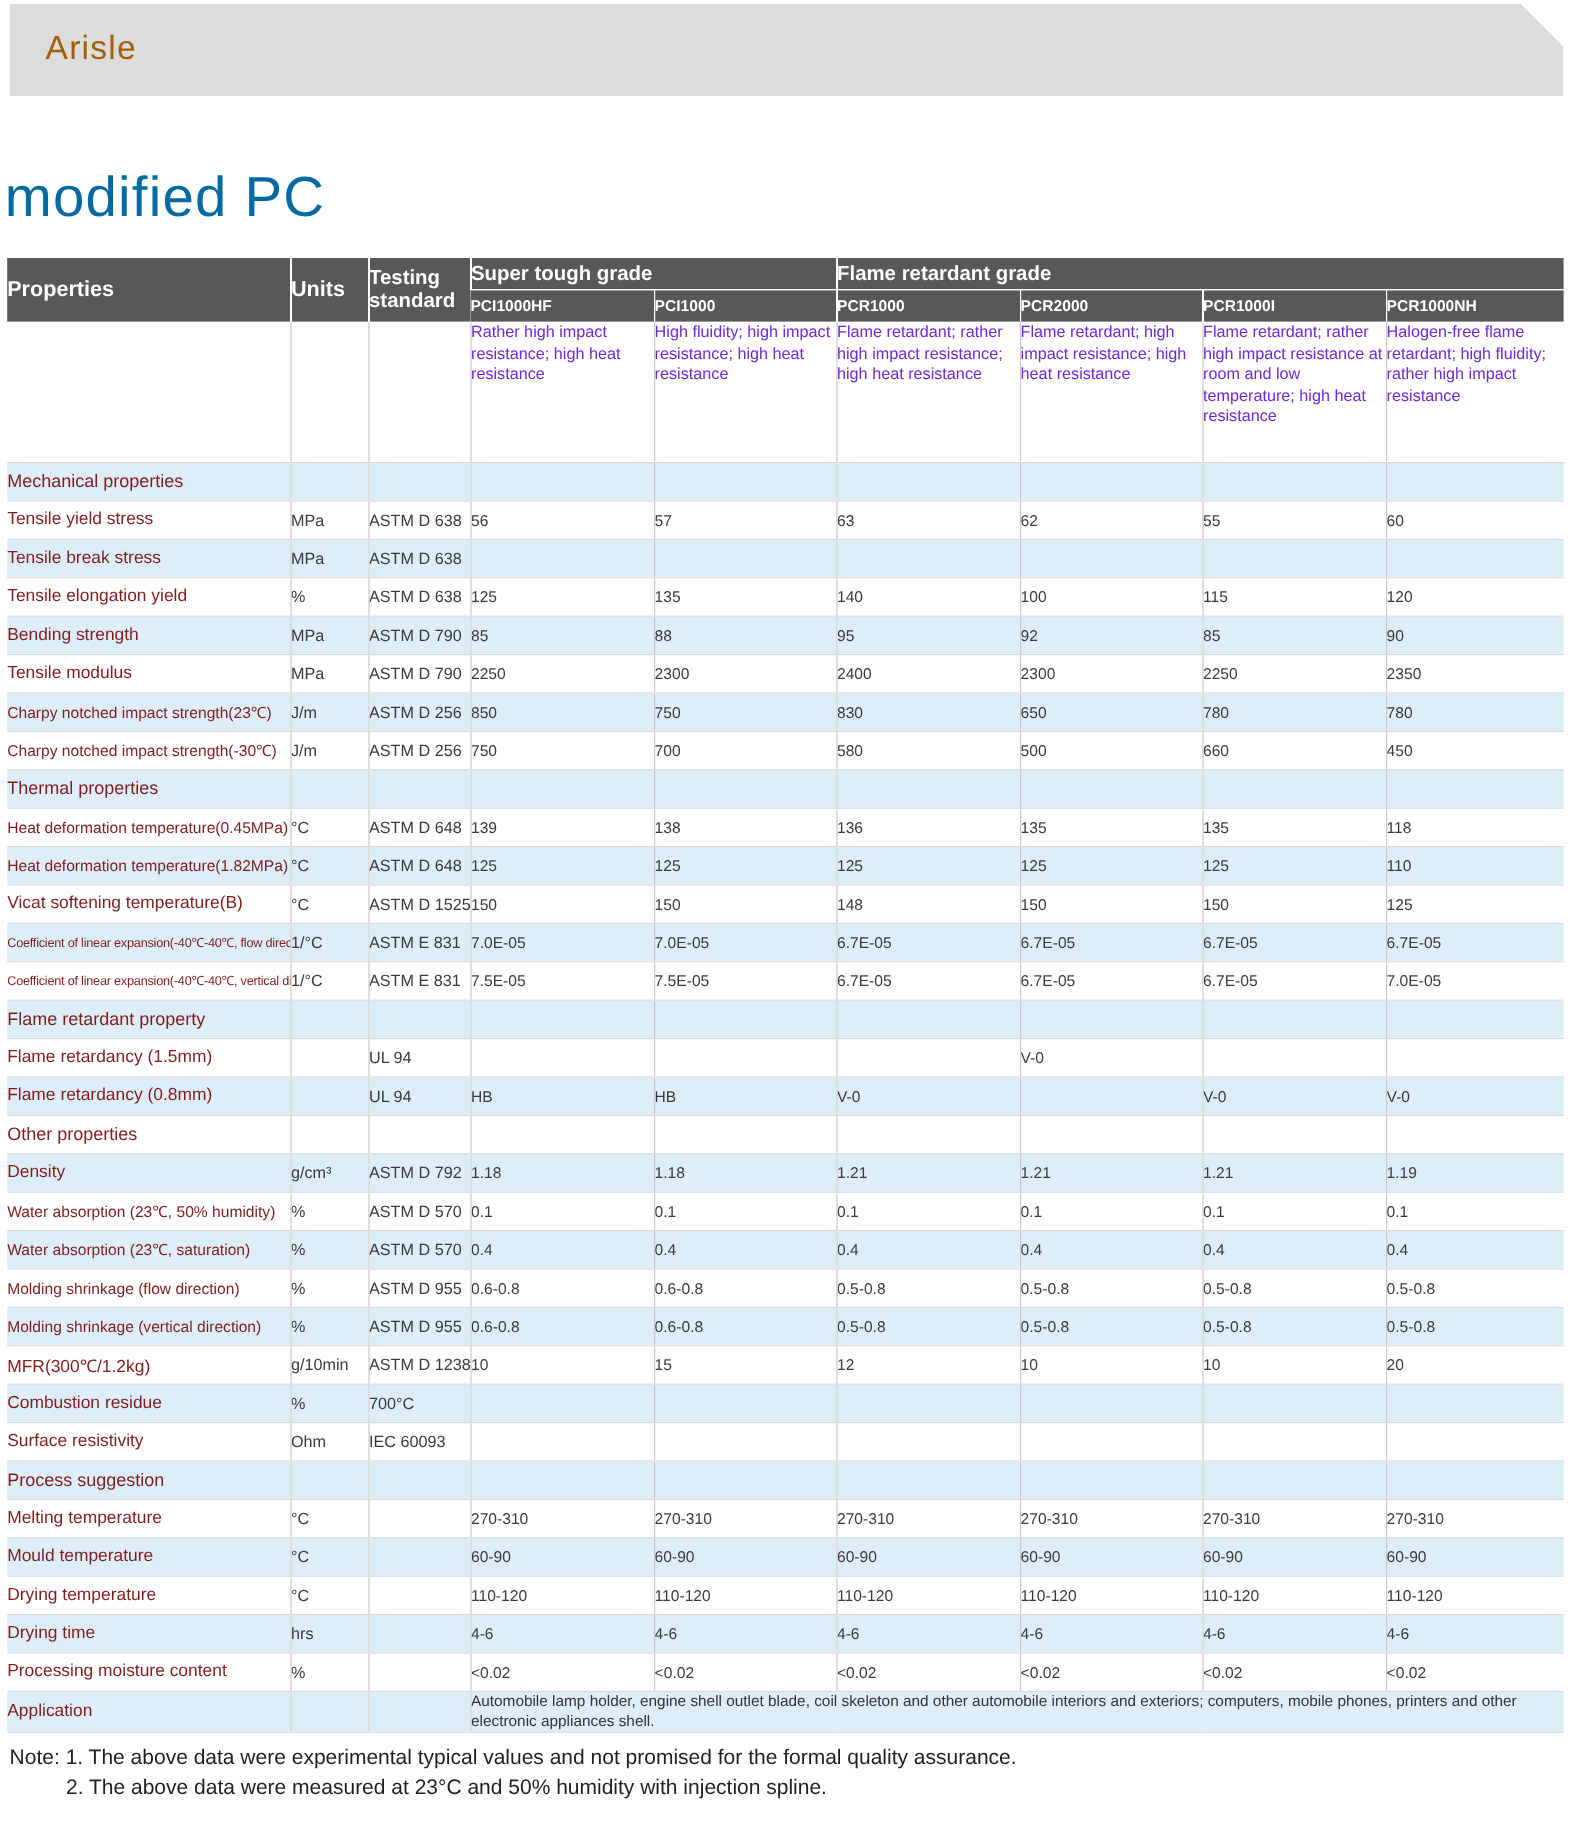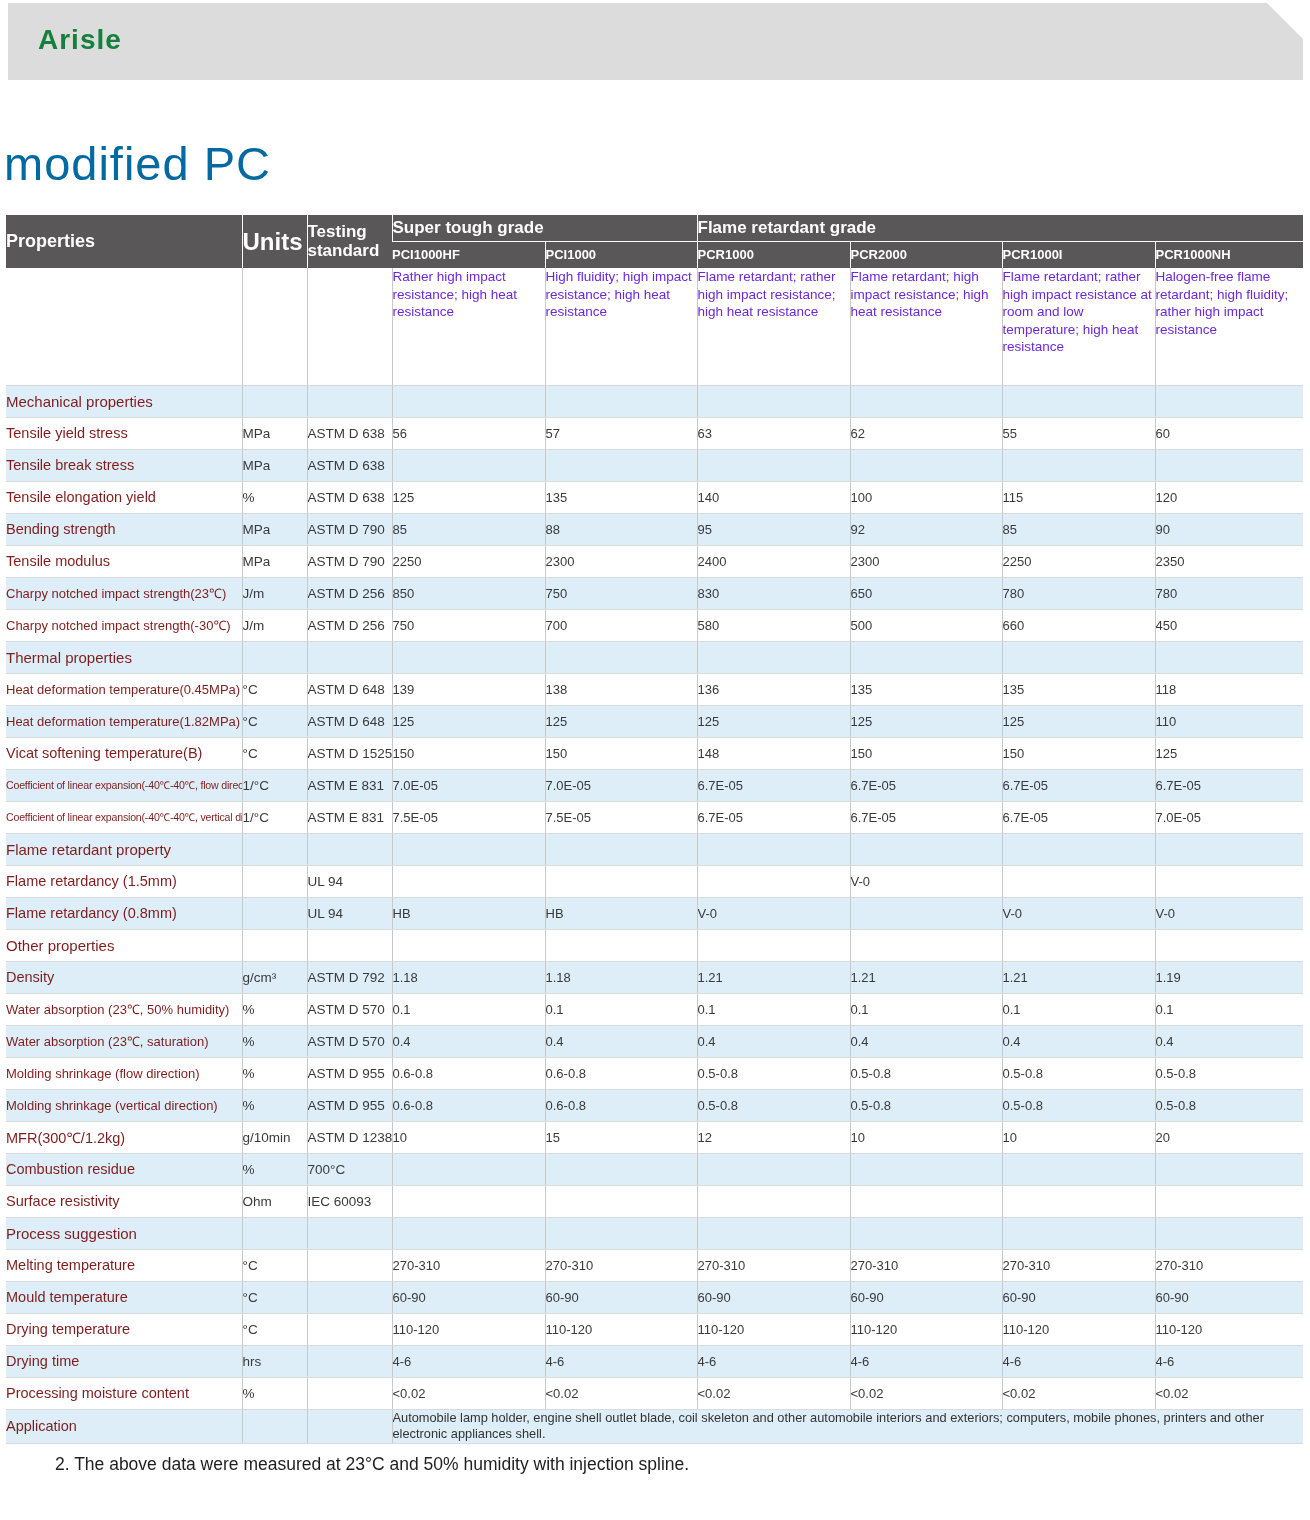--- a/index.html
+++ b/index.html
@@ -2,33 +2,33 @@
 <html><head>
 <meta charset="utf-8">
 <style>
   html,body{margin:0;padding:0;background:#fff;}
   body{font-family:"Liberation Sans",sans-serif;}
   .page{position:relative;width:1310px;height:1520px;background:#ffffff;overflow:hidden;}
 
   
   .brand-band{position:absolute;left:8px;top:3px;width:1295px;height:77px;background:#dcdcdc;
     clip-path:polygon(0 0, calc(100% - 36px) 0, 100% 36px, 100% 100%, 0 100%);}
-  .logo{position:absolute;left:30px;top:21px;color:#15803d;font-size:28px;font-weight:bold;letter-spacing:1px;}
+  .logo{position:absolute;left:30px;top:21px;color:#a16207;font-size:28px;font-weight:normal;letter-spacing:1px;}
 
   
   .title{position:absolute;left:4px;top:136px;margin:0;font-size:47px;font-weight:400;color:#0369a1;letter-spacing:1px;}
 
   
   table.spec{position:absolute;left:6px;top:215px;width:1297px;border-collapse:collapse;table-layout:fixed;}
   table.spec th,table.spec td{padding:0;box-sizing:border-box;overflow:hidden;}
 
   .dark-row th{background:#595757;color:#fff;font-weight:bold;text-align:left;border-left:1px solid #fff;vertical-align:middle;}
   .dark-row th:first-child{border-left:none;}
   .th-props{font-size:18px;padding-left:10px;height:53px;}
-  .th-units{font-size:24px;padding-left:6px;}
+  .th-units{font-size:18px;padding-left:6px;}
   .th-standard{font-size:17px;padding-left:4px;line-height:1.1;}
   .th-group{font-size:17px;text-align:center;height:26px;}
   .product-row th{font-size:13px;text-align:left;border-top:1px solid #fff;height:27px;}
 
   .desc-row td{background:#fff;border-left:1px solid #c9c9c9;border-bottom:1px solid #d8d8d8;
     vertical-align:top;padding:16px 10px 0 12px;font-size:13.5px;color:#6d28d9;line-height:1.3;height:117px;}
   .desc-row td:first-child{border-left:none;}
 
   tbody td{border-left:1px solid #c9c9c9;border-bottom:1px solid #dadada;font-size:13px;color:#3a3a3a;
     height:32px;vertical-align:middle;white-space:nowrap;}
@@ -455,16 +455,17 @@
         <tr class="blue">
           <td class="c-label">Application</td>
           <td class="c-units"></td>
           <td class="c-standard"></td>
           <td class="app-text" colspan="6">Automobile lamp holder, engine shell outlet blade, coil skeleton and other automobile interiors and exteriors; computers, mobile phones, printers and other electronic appliances shell.</td>
         </tr>
       </tbody>
   </table>
 
   <div class="notes">
+    <div>Note: 1. The above data were experimental typical values and not promised for the formal quality assurance.</div>
     <div class="note2">2. The above data were measured at 23°C and 50% humidity with injection spline.</div>
   </div>
 
 </div>
 
 </body></html>

